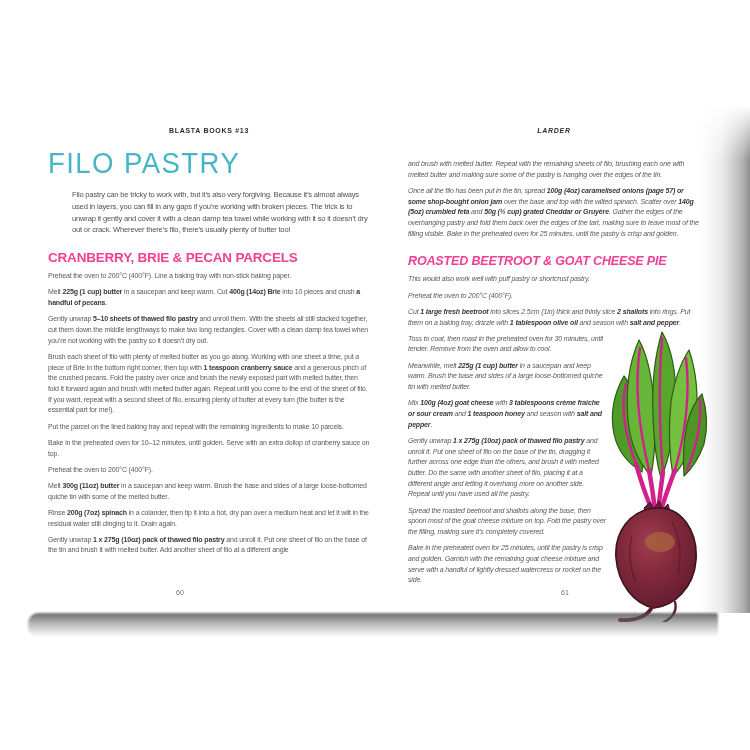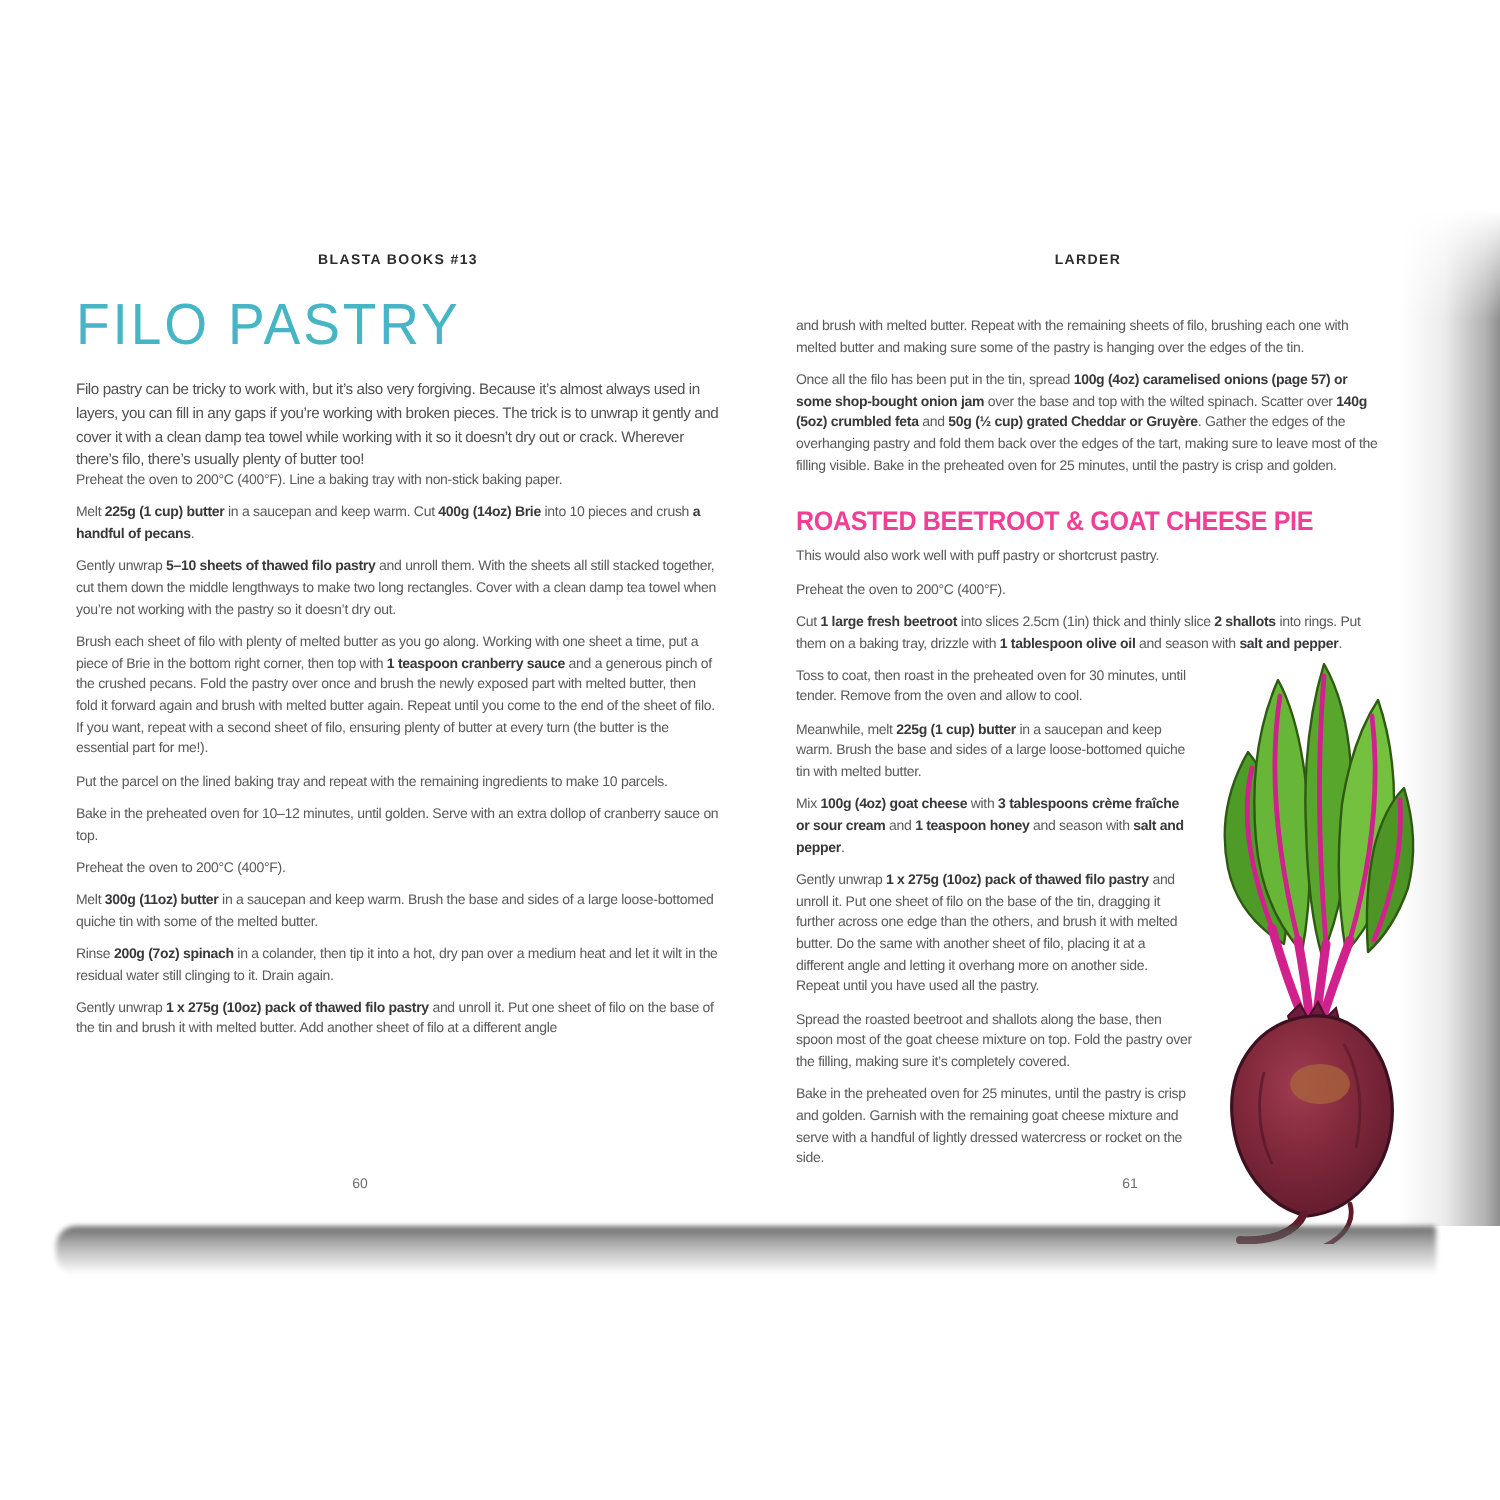--- a/index.html
+++ b/index.html
@@ -21,40 +21,41 @@
     filter: blur(1.2px);
   }
   .edge-right {
     position: absolute; left: 688px; top: 75px; width: 50px; height: 508px;
     background: linear-gradient(to right, rgba(0,0,0,0) 0%, rgba(0,0,0,.08) 45%, rgba(0,0,0,.30) 85%, rgba(0,0,0,.44) 100%);
     -webkit-mask-image: linear-gradient(to bottom, transparent 0, #000 55px);
     mask-image: linear-gradient(to bottom, transparent 0, #000 55px);
   }
 
   .col { position: absolute; top: 0; height: 583px; }
-  .col-left  { left: 26px;  width: 322px; }
-  .col-right { left: 386px; width: 292px; }
+  .col-left  { left: 36px;  width: 322px; }
+  .col-right { left: 396px; width: 292px; font-style: italic; }
 
   .running-head {
     margin-top: 97px;
     text-align: center;
     font-size: 7px; font-weight: 700; letter-spacing: .7px;
     color: #2c2c2e;
   }
   .book-title {
     margin-top: 13px;
     font-size: 29px; font-weight: 400; letter-spacing: 1.5px;
     color: #46b5c5;
     transform: scaleX(.95); transform-origin: left center;
     white-space: nowrap;
   }
   .intro {
     margin-top: 9px;
     font-size: 7.6px; line-height: 11.8px; letter-spacing: -.2px;
     color: #515153;
+    margin-left: 24px;
   }
   h2.recipe-heading {
     margin: 14px 0 6px 0;
     font-size: 13.5px; font-weight: 800; letter-spacing: -.2px;
     color: #f23e96;
     white-space: nowrap;
     transform-origin: left center;
   }
   h2.squeeze { transform: scaleX(.93); }
   .paras p {
@@ -80,20 +81,21 @@
 </head>
 <body>
 
 <div class="spread">
 
   <section class="col col-left">
     <div class="running-head">BLASTA BOOKS #13</div>
     <h1 class="book-title">FILO PASTRY</h1>
     <p class="intro">Filo pastry can be tricky to work with, but it’s also very forgiving. Because it’s almost always used in layers, you can fill in any gaps if you’re working with broken pieces. The trick is to unwrap it gently and cover it with a clean damp tea towel while working with it so it doesn’t dry out or crack. Wherever there’s filo, there’s usually plenty of butter too!</p>
 
+    <h2 class="recipe-heading">CRANBERRY, BRIE &amp; PECAN PARCELS</h2>
     <div class="paras">
         <p><span>Preheat the oven to 200°C (400°F). Line a baking tray with non-stick baking paper.</span></p>
         <p><span>Melt </span><span class="b">225g (1 cup) butter</span><span> in a saucepan and keep warm. Cut </span><span class="b">400g (14oz) Brie</span><span> into 10 pieces and crush </span><span class="b">a handful of pecans</span><span>.</span></p>
         <p><span>Gently unwrap </span><span class="b">5–10 sheets of thawed filo pastry</span><span> and unroll them. With the sheets all still stacked together, cut them down the middle lengthways to make two long rectangles. Cover with a clean damp tea towel when you’re not working with the pastry so it doesn’t dry out.</span></p>
         <p><span>Brush each sheet of filo with plenty of melted butter as you go along. Working with one sheet a time, put a piece of Brie in the bottom right corner, then top with </span><span class="b">1 teaspoon cranberry sauce</span><span> and a generous pinch of the crushed pecans. Fold the pastry over once and brush the newly exposed part with melted butter, then fold it forward again and brush with melted butter again. Repeat until you come to the end of the sheet of filo. If you want, repeat with a second sheet of filo, ensuring plenty of butter at every turn (the butter is the essential part for me!).</span></p>
         <p><span>Put the parcel on the lined baking tray and repeat with the remaining ingredients to make 10 parcels.</span></p>
         <p><span>Bake in the preheated oven for 10–12 minutes, until golden. Serve with an extra dollop of cranberry sauce on top.</span></p>
       </div>
 
     <div class="paras">

